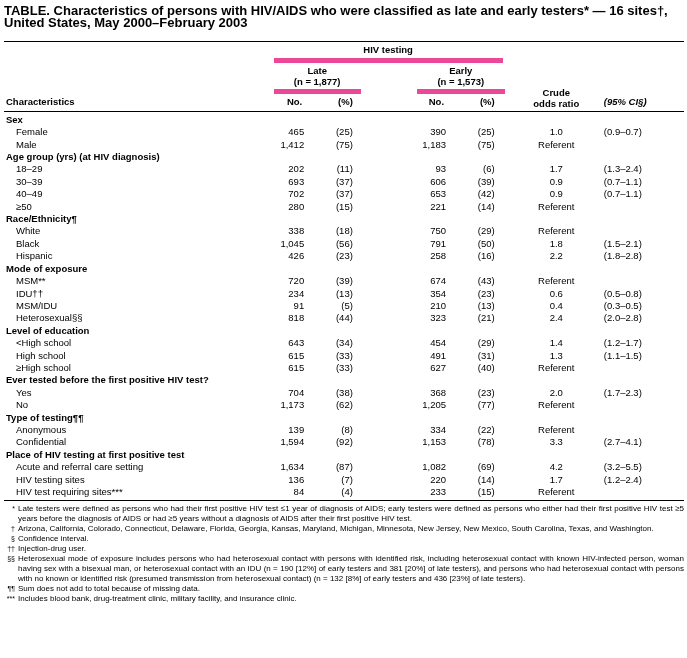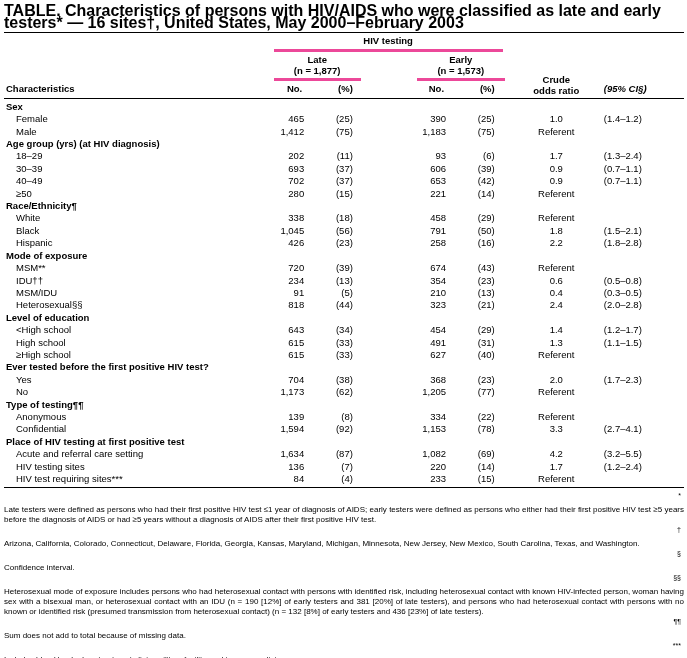--- a/index.html
+++ b/index.html
@@ -3,57 +3,57 @@
 <meta charset="utf-8">
 <style>
   * { margin:0; padding:0; box-sizing:border-box; }
   html,body { background:#fff; }
   body {
     width:687px; height:658px; overflow:hidden;
     font-family:"Liberation Sans", sans-serif;
     color:#000; padding:5px 3px 0 4px;
   }
   .title {
-    font-size:16px; font-weight:bold; line-height:12px;
-    padding-bottom:3px; border-bottom:1px solid #000;
+    font-size:13px; font-weight:bold; line-height:12px;
+    padding-bottom:12px; border-bottom:1px solid #000;
   }
   table {
     width:100%; border-collapse:collapse; table-layout:fixed;
     font-size:9.5px;
   }
   th, td { font-weight:normal; vertical-align:bottom; line-height:12.4px; padding:0; }
   thead th { font-weight:bold; }
   col.w-label { width:262px; }
   col.w-no1 { width:52px; }
   col.w-pct1 { width:50px; }
   col.w-no2 { width:90px; }
   col.w-pct2 { width:50px; }
   col.w-or { width:82px; }
   col.w-ci { width:85px; }
-  .grp-line { border-bottom:3px solid #ec4899; padding-bottom:2px; text-align:center; }
+  .grp-line { border-bottom:5px solid #ec4899; padding-bottom:2px; text-align:center; }
   .hivtest-line { margin:0 12px 0 4px; padding-top:2px; }
   .late-line { margin:0 12px 0 4px; padding-top:2px; line-height:11px; }
   .early-line { margin:0 10px 0 44px; padding-top:2px; line-height:11px; }
   .th-char { text-align:left; padding-left:2px; }
   .th-crude { white-space:pre-line; text-align:center; line-height:11px; padding-bottom:2px; }
   .th-ci { text-align:left; padding-left:6px; padding-bottom:2px;font-style:italic; }
   .hdr-bottom th { border-bottom:1px solid #000; padding-bottom:2px; padding-top:2px; }
   th[rowspan] { border-bottom:1px solid #000; }
   .c-label { text-align:left; padding-left:12px; }
   .sec { text-align:left; padding-left:2px; font-weight:bold;margin-top:16px; }
   .c-no { text-align:right; padding-right:18px; }
   .c-pct { text-align:right; padding-right:20px; }
   .c-or { text-align:center; }
   .c-ci { text-align:left; padding-left:6px; }
   th.c-no, th.c-pct { padding-right:20px; }
   tbody tr:first-child td { padding-top:2px; }
   table { border-bottom:1px solid #000; }
   tbody tr:last-child td { padding-bottom:2px; }
   .footnotes { margin-top:3px; font-size:8px; line-height:10px; }
-  .fn { display:flex;flex-direction:column; }
+  .fn { display:flex; }
   .fn-sym { flex:0 0 14px; text-align:right; padding-right:3px; font-size:7px; line-height:10px; }
   .fn-text { flex:1; text-align:justify; }
 </style>
 </head>
 <body>
 
 <div class="title">TABLE. Characteristics of persons with HIV/AIDS who were classified as late and early testers* — 16 sites†, United States, May 2000–February 2003</div>
 
 <table>
   <colgroup>
@@ -103,21 +103,21 @@
       <tr>
         <td colspan="7" class="sec">Sex</td>
       </tr>
       <tr>
         <td class="c-label">Female</td>
         <td class="c-no">465</td>
         <td class="c-pct">(25)</td>
         <td class="c-no">390</td>
         <td class="c-pct">(25)</td>
         <td class="c-or">1.0</td>
-        <td class="c-ci">(1.4–1.2)</td>
+        <td class="c-ci">(0.9–0.7)</td>
       </tr>
       <tr>
         <td class="c-label">Male</td>
         <td class="c-no">1,412</td>
         <td class="c-pct">(75)</td>
         <td class="c-no">1,183</td>
         <td class="c-pct">(75)</td>
         <td class="c-or">Referent</td>
         <td class="c-ci"></td>
       </tr>
@@ -160,21 +160,21 @@
         <td class="c-or">Referent</td>
         <td class="c-ci"></td>
       </tr>
       <tr>
         <td colspan="7" class="sec">Race/Ethnicity¶</td>
       </tr>
       <tr>
         <td class="c-label">White</td>
         <td class="c-no">338</td>
         <td class="c-pct">(18)</td>
-        <td class="c-no">458</td>
+        <td class="c-no">750</td>
         <td class="c-pct">(29)</td>
         <td class="c-or">Referent</td>
         <td class="c-ci"></td>
       </tr>
       <tr>
         <td class="c-label">Black</td>
         <td class="c-no">1,045</td>
         <td class="c-pct">(56)</td>
         <td class="c-no">791</td>
         <td class="c-pct">(50)</td>
@@ -341,20 +341,24 @@
     </div>
     <div class="fn">
       <span class="fn-sym">†</span>
       <span class="fn-text">Arizona, California, Colorado, Connecticut, Delaware, Florida, Georgia, Kansas, Maryland, Michigan, Minnesota, New Jersey, New Mexico, South Carolina, Texas, and Washington.</span>
     </div>
     <div class="fn">
       <span class="fn-sym">§</span>
       <span class="fn-text">Confidence interval.</span>
     </div>
     <div class="fn">
+      <span class="fn-sym">††</span>
+      <span class="fn-text">Injection-drug user.</span>
+    </div>
+    <div class="fn">
       <span class="fn-sym">§§</span>
       <span class="fn-text">Heterosexual mode of exposure includes persons who had heterosexual contact with persons with identified risk, including heterosexual contact with known HIV-infected person, woman having sex with a bisexual man, or heterosexual contact with an IDU (n = 190 [12%] of early testers and 381 [20%] of late testers), and persons who had heterosexual contact with persons with no known or identified risk (presumed transmission from heterosexual contact) (n = 132 [8%] of early testers and 436 [23%] of late testers).</span>
     </div>
     <div class="fn">
       <span class="fn-sym">¶¶</span>
       <span class="fn-text">Sum does not add to total because of missing data.</span>
     </div>
     <div class="fn">
       <span class="fn-sym">***</span>
       <span class="fn-text">Includes blood bank, drug-treatment clinic, military facility, and insurance clinic.</span>

